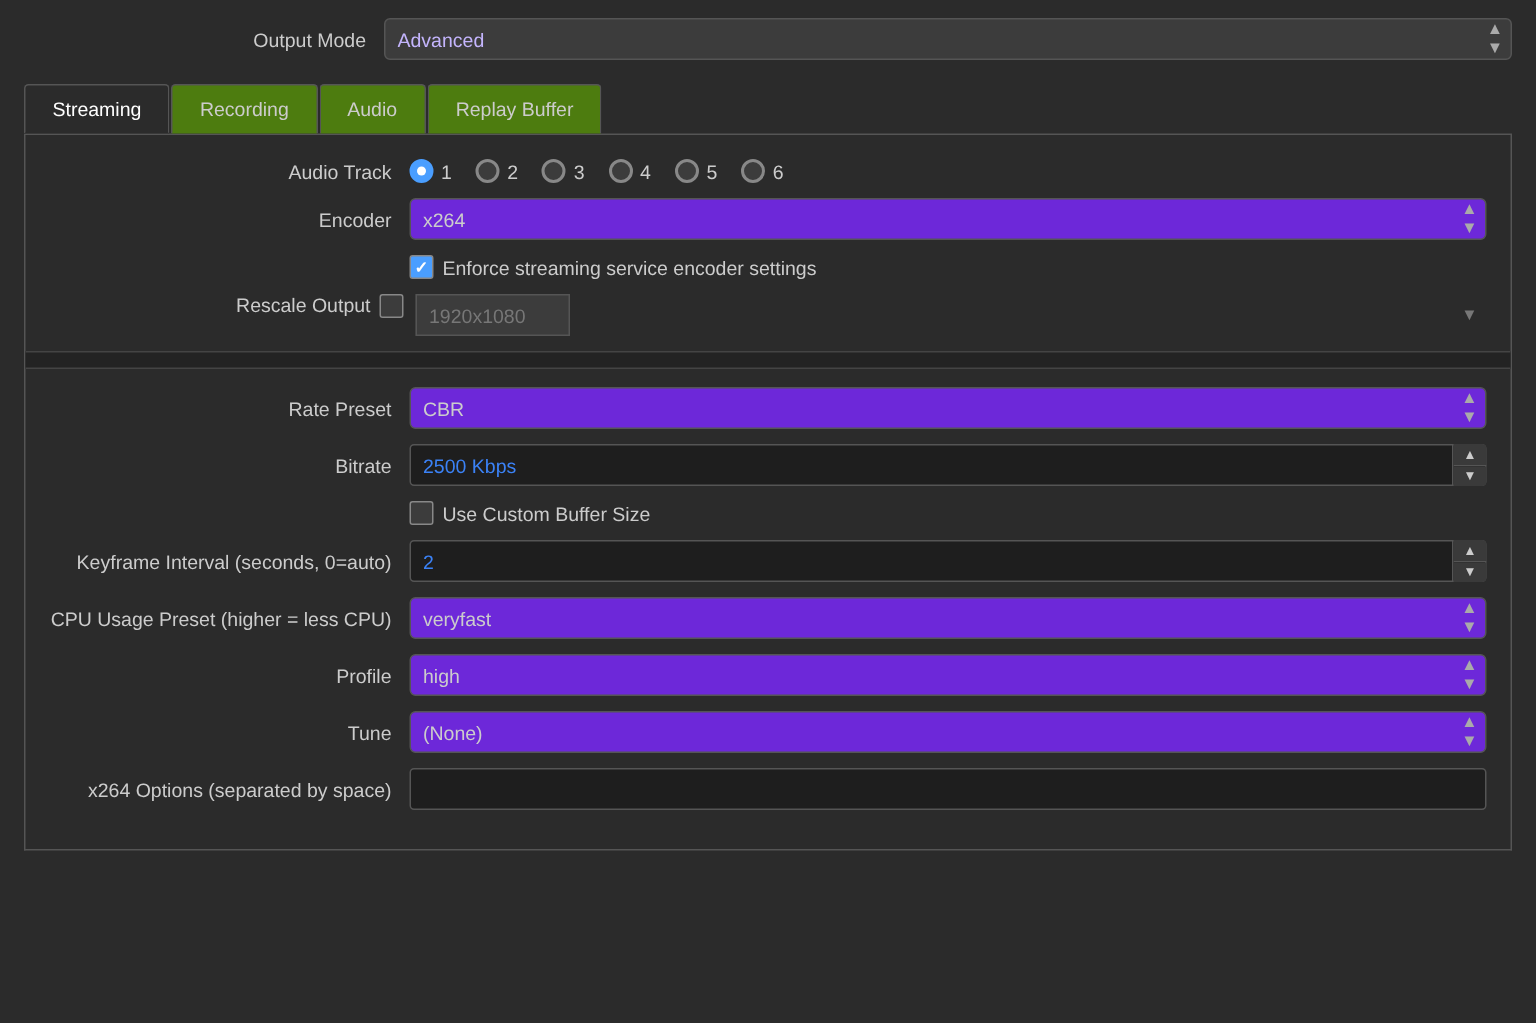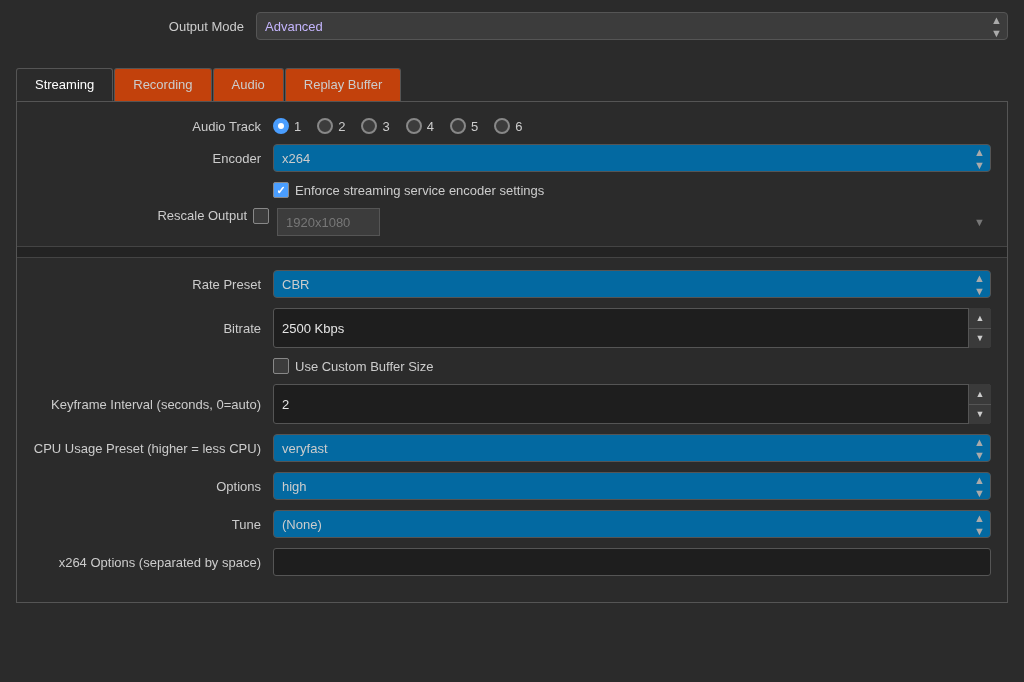--- a/index.html
+++ b/index.html
@@ -17,21 +17,21 @@
       width: 1024px;
       height: 682px;
       background: #2b2b2b;
       padding: 12px 16px;
     }
 
     
     .output-mode-row {
       display: flex;
       align-items: center;
-      margin-bottom: 28px;
+      margin-bottom: 16px;
     }
 
     .output-mode-label {
       color: #cccccc;
       min-width: 240px;
       text-align: right;
       padding-right: 12px;
       font-size: 13px;
     }
 
@@ -72,21 +72,21 @@
       display: flex;
       border-bottom: 1px solid #555;
       margin-bottom: 0;
     }
 
     .tab {
       padding: 8px 18px;
       cursor: pointer;
       font-size: 13px;
       color: #cccccc;
-      background: #c2410c;
+      background: #4d7c0f;
       border: 1px solid #555;
       border-bottom: none;
       margin-right: 1px;
       border-radius: 3px 3px 0 0;
     }
 
     .tab.active {
       background: #2b2b2b;
       color: #ffffff;
       border-bottom: 1px solid #2b2b2b;
@@ -163,21 +163,21 @@
     }
 
     .radio-label {
       color: #cccccc;
       font-size: 13px;
     }
 
     
     .encoder-select {
       width: 100%;
-      background: #0369a1;
+      background: #6d28d9;
       border: 1px solid #555;
       border-radius: 4px;
       color: #cccccc;
       padding: 5px 28px 5px 8px;
       font-size: 13px;
       appearance: none;
       -webkit-appearance: none;
       cursor: pointer;
       height: 28px;
     }
@@ -281,24 +281,24 @@
     .spinner-wrapper {
       position: relative;
       width: 100%;
     }
 
     .spinner-input {
       width: 100%;
       background: #1e1e1e;
       border: 1px solid #555;
       border-radius: 3px;
-      color: #e5e5e5;
+      color: #3b82f6;
       padding: 4px 28px 4px 8px;
       font-size: 13px;
-      height: 40px;
+      height: 28px;
     }
 
     .spinner-buttons {
       position: absolute;
       right: 0;
       top: 0;
       height: 100%;
       display: flex;
       flex-direction: column;
       border-left: 1px solid #555;
@@ -505,21 +505,21 @@
           <option>placebo</option>
         </select>
         <div class="select-arrow">
           <span>▲</span>
           <span>▼</span>
         </div>
       </div>
     </div>
 
     <div class="form-row">
-      <span class="form-label">Options</span>
+      <span class="form-label">Profile</span>
       <div class="form-control select-wrapper">
         <select class="encoder-select">
           <option>high</option>
           <option>baseline</option>
           <option>main</option>
         </select>
         <div class="select-arrow">
           <span>▲</span>
           <span>▼</span>
         </div>

